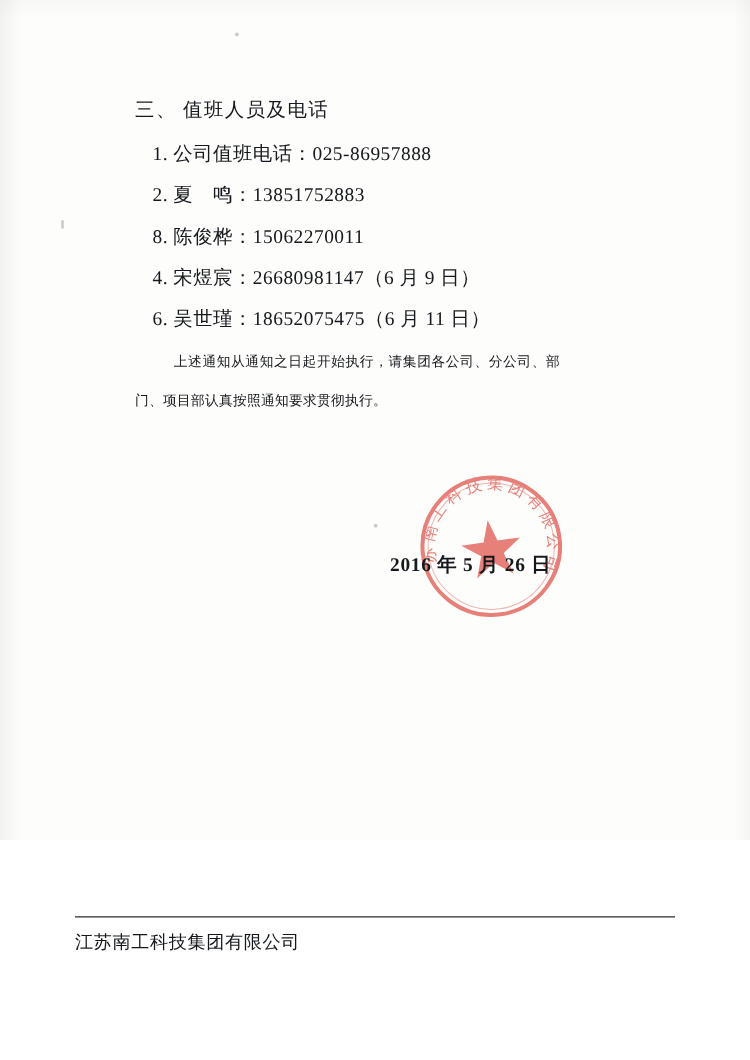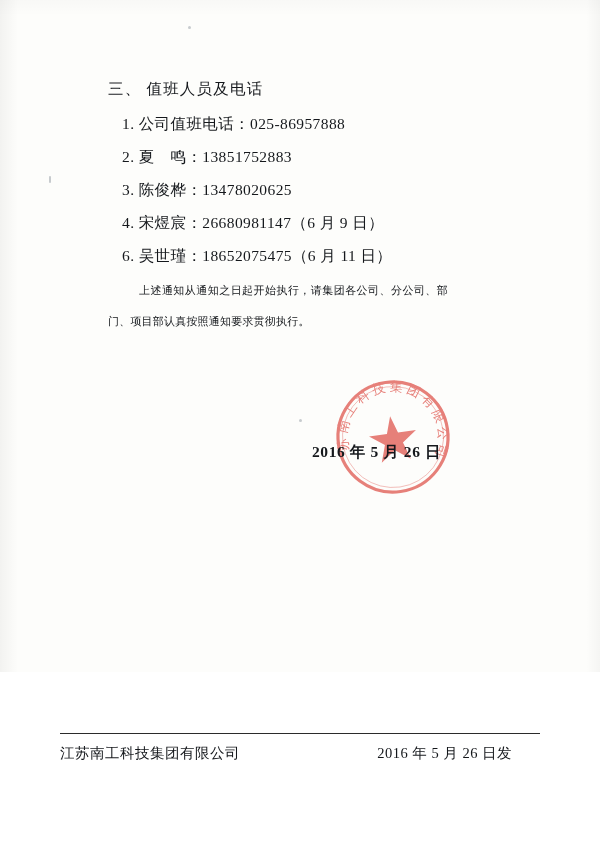--- a/index.html
+++ b/index.html
@@ -142,21 +142,21 @@
   <div class="speck speck-3"></div>
 
   <div class="content">
 
     <div class="body-text">
       <p class="section-heading">三、 值班人员及电话</p>
 
       <ul class="list">
         <li class="list-item">1. 公司值班电话：025-86957888</li>
         <li class="list-item">2. 夏　鸣：13851752883</li>
-        <li class="list-item">3. 陈俊桦：13478020625</li>
+        <li class="list-item">8. 陈俊桦：15062270011</li>
         <li class="list-item">4. 宋煜宸：26680981147（6 月 9 日）</li>
         <li class="list-item">6. 吴世瑾：18652075475（6 月 11 日）</li>
       </ul>
 
       <p class="paragraph">上述通知从通知之日起开始执行，请集团各公司、分公司、部门、项目部认真按照通知要求贯彻执行。</p>
     </div>
 
     <div class="seal">
       <svg width="124" height="124" viewBox="0 0 124 124" xmlns="http://www.w3.org/2000/svg">
         <defs>
@@ -174,16 +174,15 @@
       </svg>
     </div>
 
     <div class="date-line">2016 年 5 月 26 日</div>
 
   </div>
 
   <div class="footer-rule"></div>
   <div class="footer">
     <span class="footer-left">江苏南工科技集团有限公司</span>
-    <span class="footer-right">2016 年 5 月 26 日发</span>
   </div>
 
 </div>
 
 </body></html>

